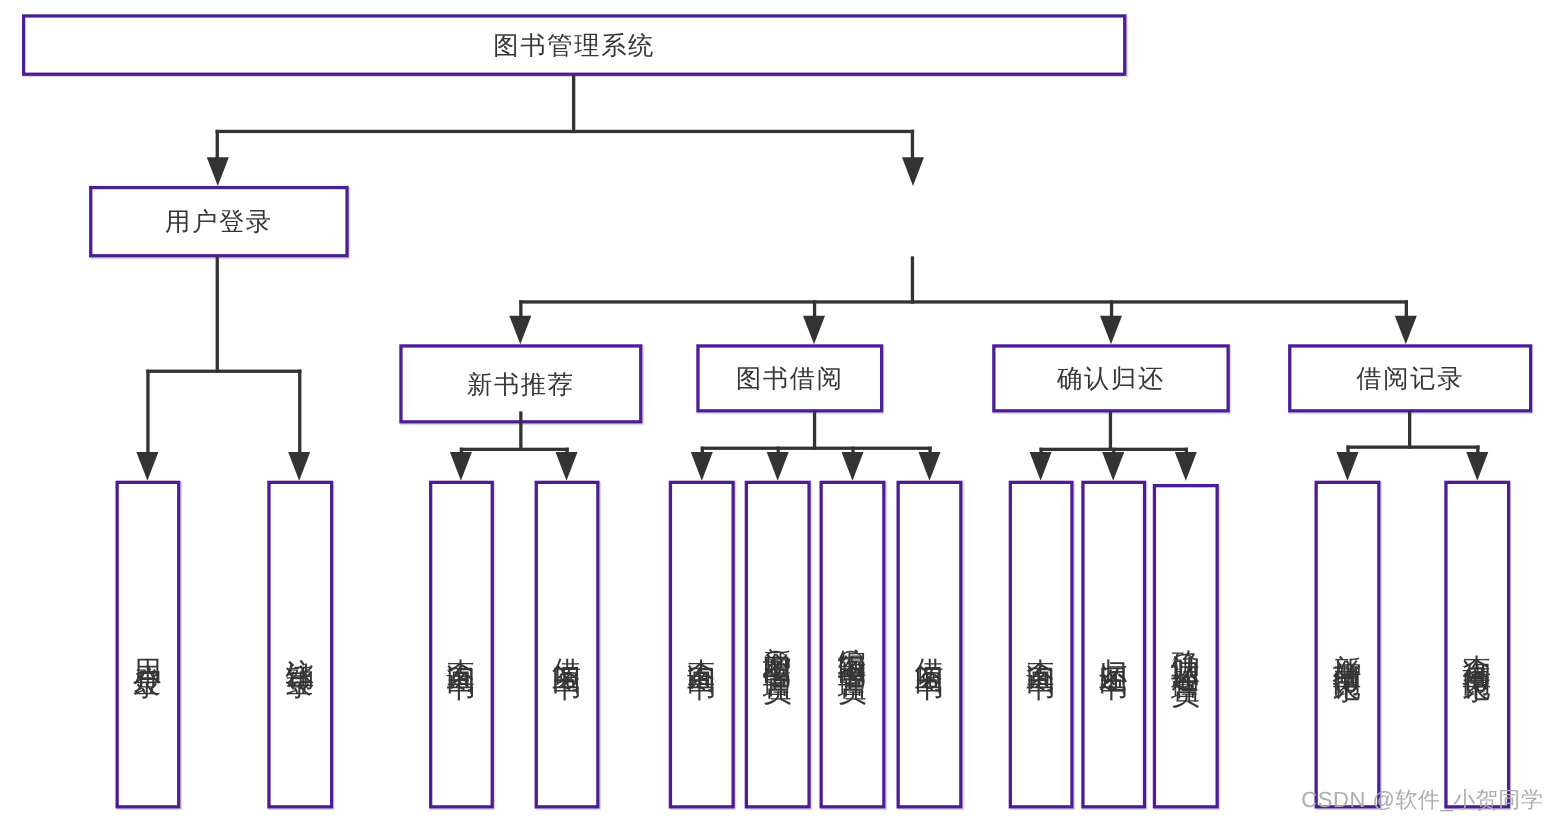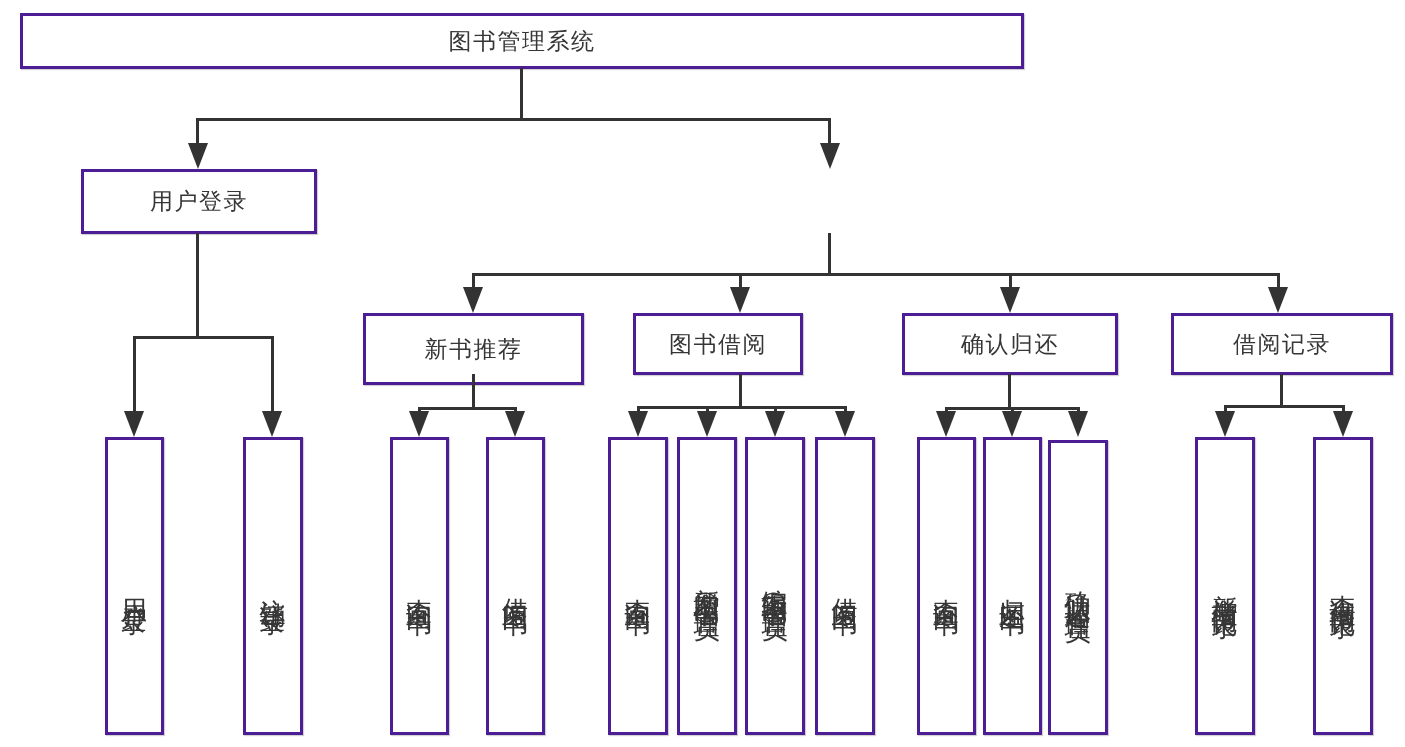--- a/index.html
+++ b/index.html
@@ -177,14 +177,15 @@
     <span>确认归还（管理员）</span>
   </div>
 
   <div class="box vbox" style="left:1195px; top:437px; width:60px; height:298px;">
     <span>新增借阅记录</span>
   </div>
   <div class="box vbox" style="left:1313px; top:437px; width:60px; height:298px;">
     <span>查询借阅记录</span>
   </div>
 
+  <div class="watermark" style="left:1183px; top:714px;">CSDN @软件_小贺同学</div>
 
 </div>
 
 </body></html>

